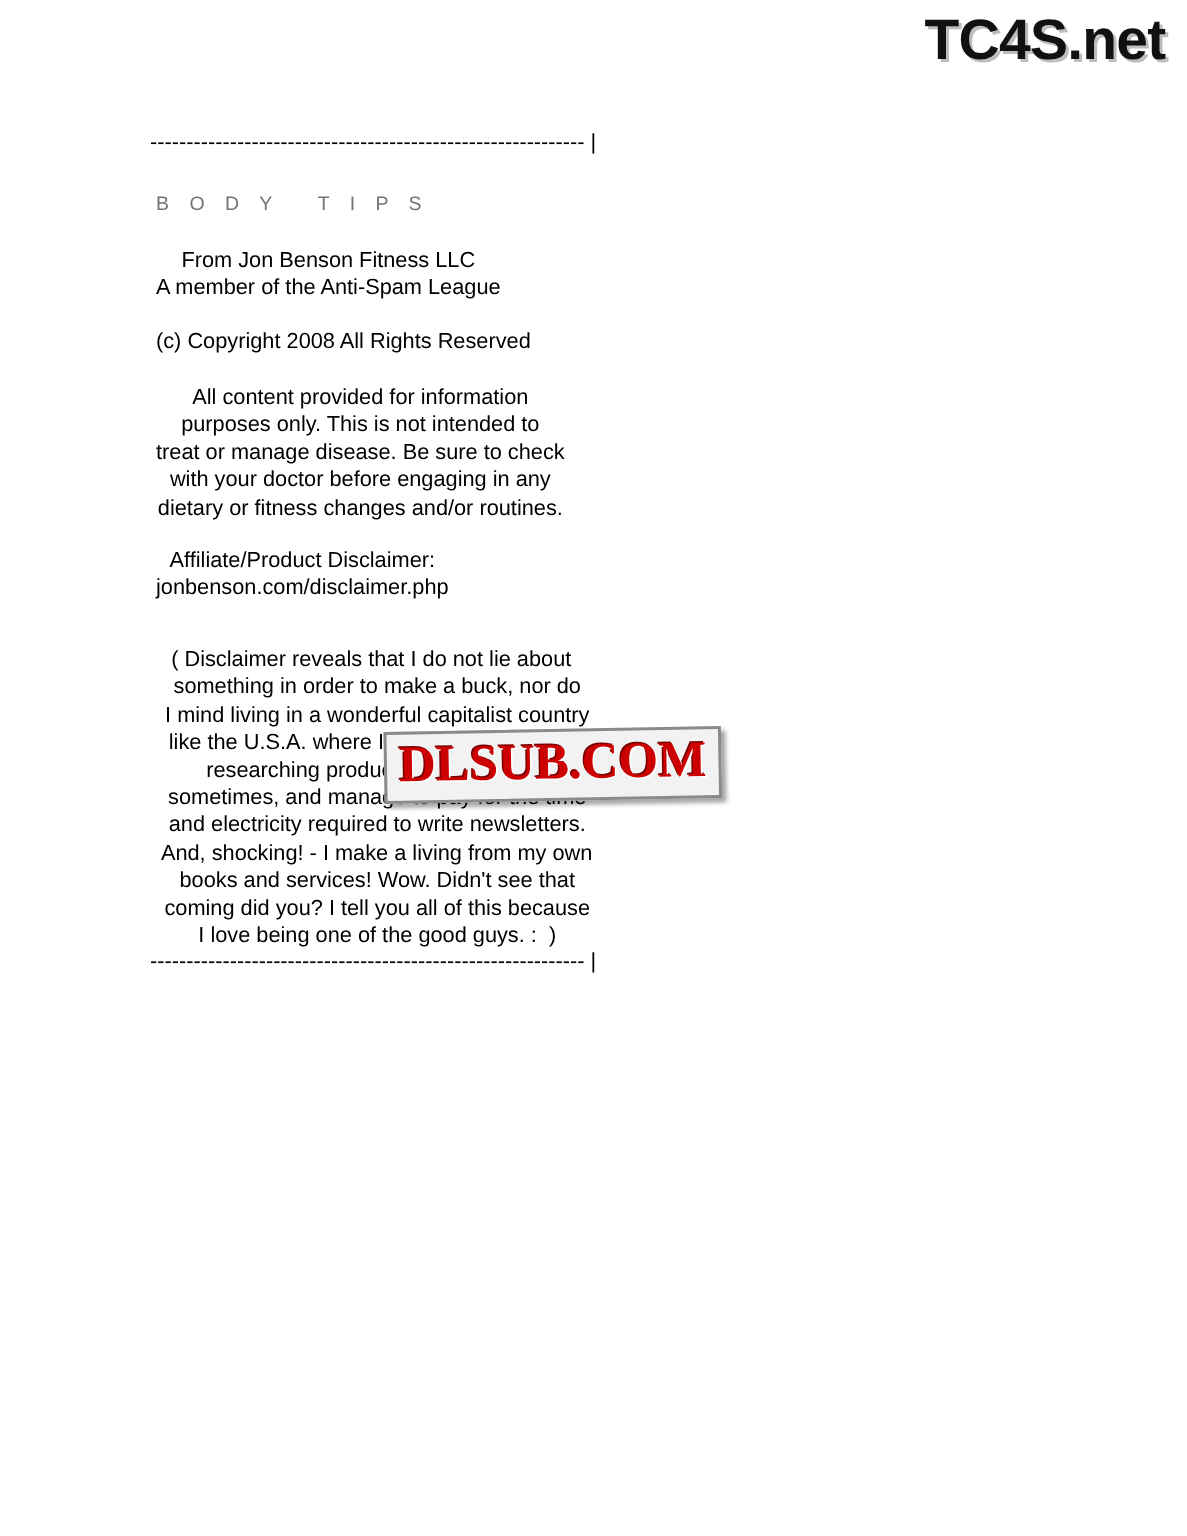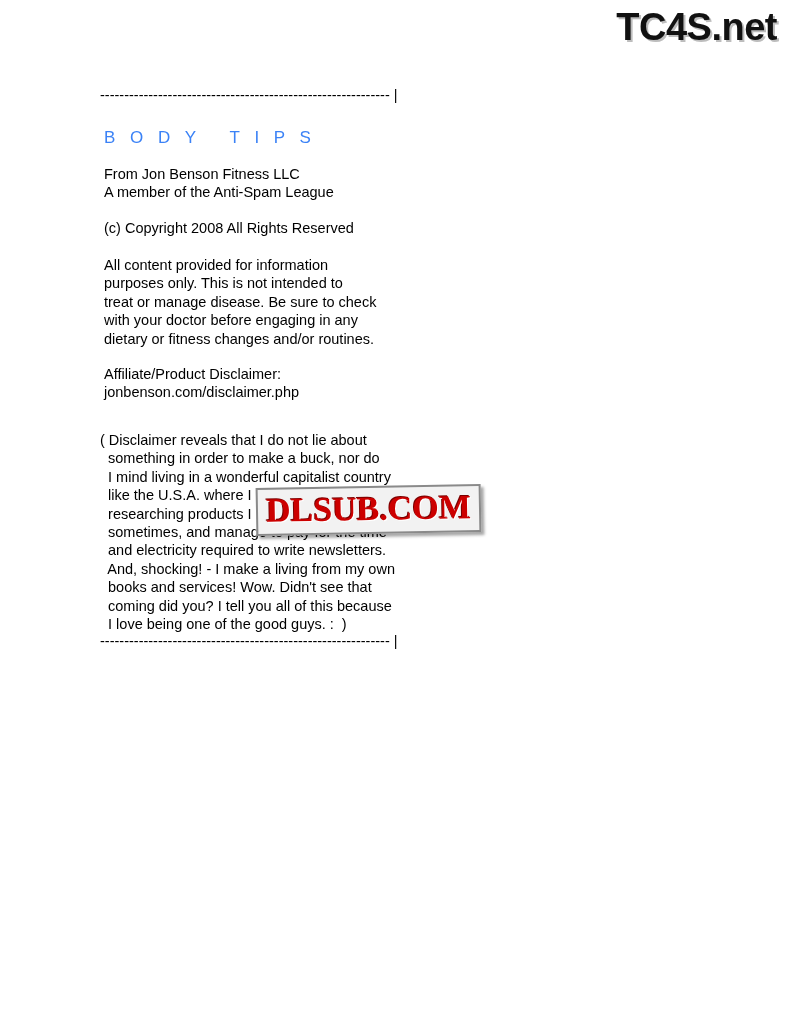--- a/index.html
+++ b/index.html
@@ -97,32 +97,33 @@
     top: 633px;
     font-size: 14.5px;
     white-space: pre;
     color: #000000;
   }
 
   .heading {
     position: absolute;
     left: 104px;
     top: 128px;
-    font-size: 17px;
+    font-size: 13px;
     letter-spacing: 5px;
-    color: #3b82f6;
+    color: #737373;
     white-space: pre;
   }
 
   .blk {
     position: absolute;
     white-space: pre;
     font-size: 14.5px;
     line-height: 18.4px;
     color: #000000;
+    text-align: center;
   }
 
   .b-from   { left: 104px; top: 165px; }
   .b-copy   { left: 104px; top: 219px; }
   .b-content{ left: 104px; top: 256px; }
   .b-aff    { left: 104px; top: 365px; }
   .b-disc   { left: 100px; top: 431px; }
 </style>
 </head>
 <body>

